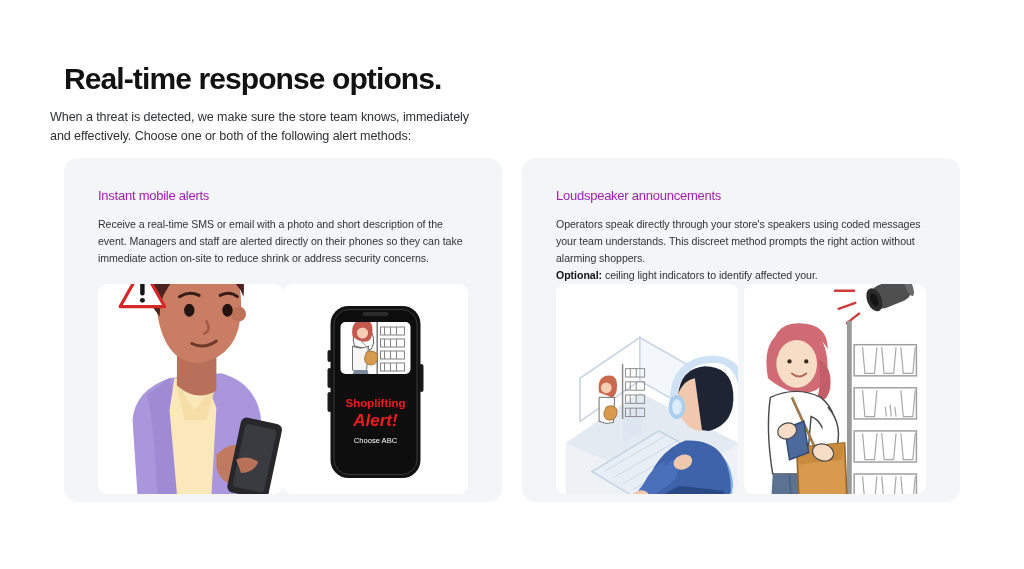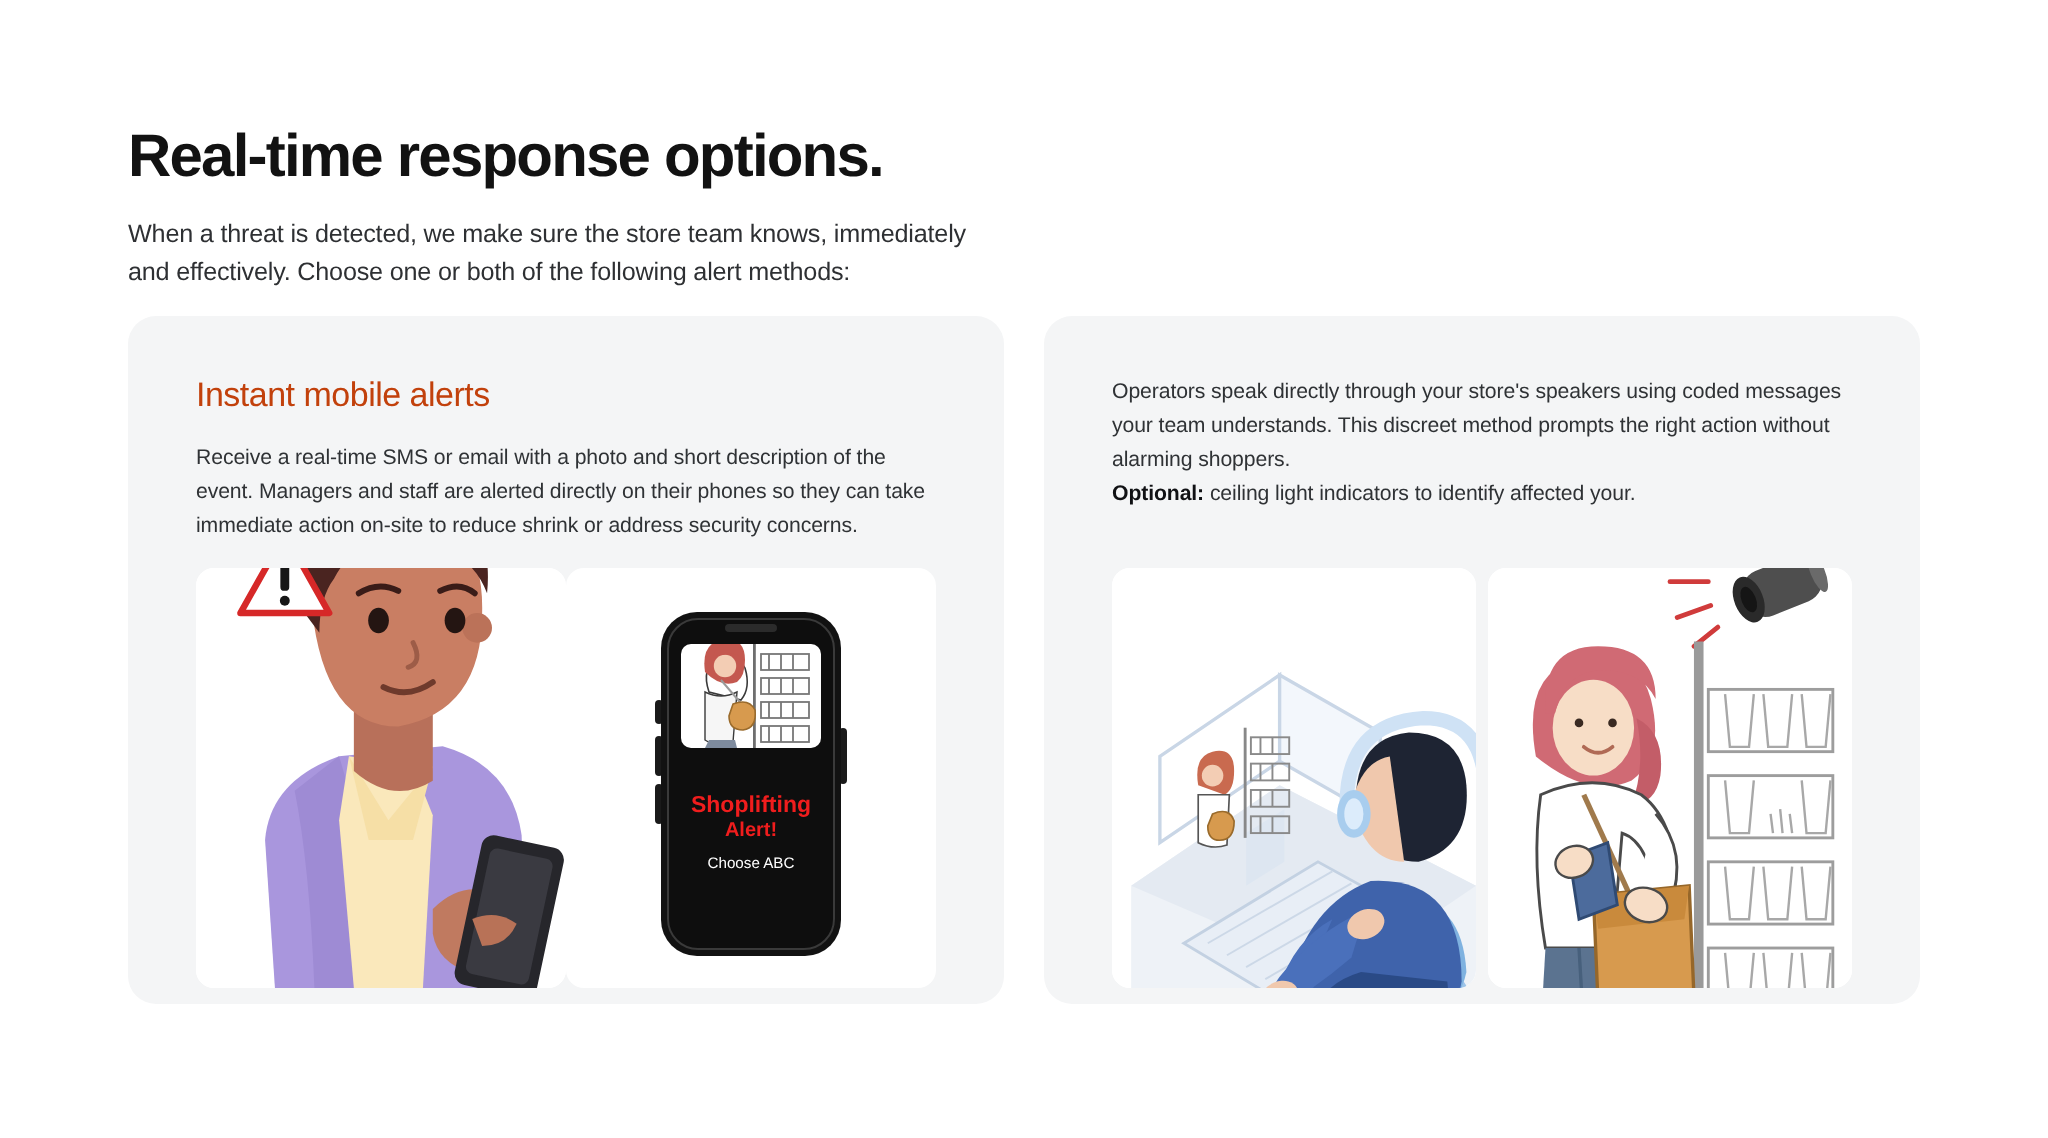--- a/index.html
+++ b/index.html
@@ -12,34 +12,34 @@
   }
   .page { position: relative; width: 1024px; height: 569px; background: #ffffff; }
 
   
   .page-title {
     position: absolute; left: 64px; top: 62px;
     font-size: 30px; font-weight: 700; letter-spacing: -0.9px;
     color: #121212; line-height: 1.15;
   }
   .page-subtitle {
-    position: absolute; left: 64px; top: 108px; width: 430px;
+    position: absolute; left: 50px; top: 108px; width: 430px;
     font-size: 12.6px; line-height: 1.52; color: #2e3033;
     letter-spacing: -0.1px;
   }
 
   
   .cards { position: absolute; left: 64px; top: 158px; width: 896px; height: 344px;
            display: flex; gap: 20px; }
   .card {
     flex: 1 1 0; background: #f4f5f6; border-radius: 14px;
     padding: 30px 34px 0 34px; position: relative; overflow: hidden;
   }
   .card-title {
-    font-size: 17px; font-weight: 500; color: #c2410c;
+    font-size: 13px; font-weight: 500; color: #a21caf;
     letter-spacing: -0.25px; margin-bottom: 13px;
   }
   .card-body { font-size: 10.6px; line-height: 1.62; color: #2f3235; letter-spacing: -0.05px; }
   .card-body .opt-label { font-weight: 700; color: #101114; }
 
   
   .tiles { position: absolute; left: 34px; right: 34px; bottom: 8px; display: flex; }
   .tile {
     background: #ffffff; border-radius: 9px; overflow: hidden;
     height: 210px; position: relative; flex: 1 1 0;
@@ -143,29 +143,30 @@
                 <path d="M52 62 l0 24 q6 4 14 1 l2 -25 q-8 4 -16 0 z" fill="#f6f6f6" stroke="#3a3a3a" stroke-width="0.7"></path>
                 <path d="M54 86 l-2 4 h16 l-1 -4 z" fill="#7e8b9e"></path>
                 <path d="M60 56 l12 14" stroke="#9a9a9a" stroke-width="1" fill="none"></path>
                 <path d="M66 68 q8 -3 11 3 q1 9 -6 10 q-7 0 -7 -7 z" fill="#d79a4e" stroke="#9a6b2c" stroke-width="0.8"></path>
               </g>
             </g>
 
           </svg>
           <div style="position:absolute;left:0;right:0;top:112px;text-align:center;">
             <div style="color:#f01d1d;font-size:11.5px;font-weight:700;line-height:1.25;">Shoplifting</div>
-            <div style="color:#f01d1d;font-size:10px;font-weight:700;line-height:1.25;">Alert!</div>
+            <div style="color:#f01d1d;font-size:17px;font-weight:700;line-height:1.25;font-style:italic;">Alert!</div>
             <div style="color:#ffffff;font-size:7.6px;margin-top:4px;">Choose ABC</div>
           </div>
         </div>
 
       </div>
     </section>
 
     <section class="card">
+      <h2 class="card-title">Loudspeaker announcements</h2>
       <p class="card-body"><span>Operators speak directly through your store's speakers using coded messages your team understands. This discreet method prompts the right action without alarming shoppers.</span><br><span class="opt-label">Optional:</span><span> ceiling light indicators to identify affected your.</span></p>
 
       <div class="tiles tiles--right">
 
         <div class="tile">
           <svg viewBox="0 0 152 210" preserveAspectRatio="xMidYMid slice" aria-hidden="true">
             <rect width="152" height="210" fill="#ffffff"></rect>
 
             <path d="M8 150 L70 108 L152 150 L152 210 L8 210 Z" fill="#eef2f7"></path>
             <path d="M8 150 L70 108 L152 150 L96 188 Z" fill="#e4eaf2"></path>

